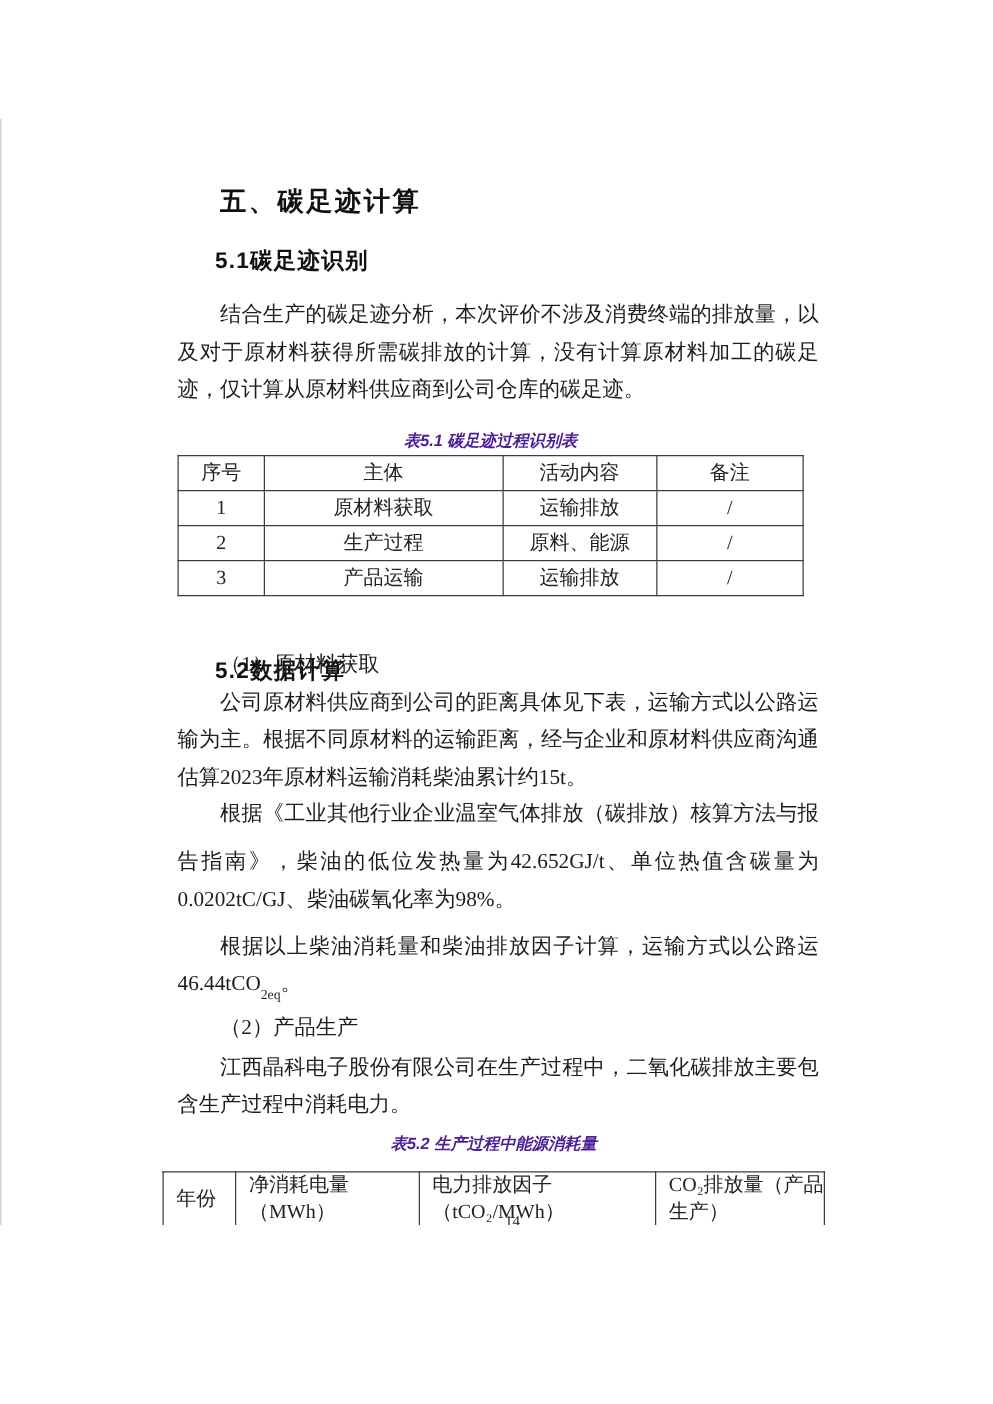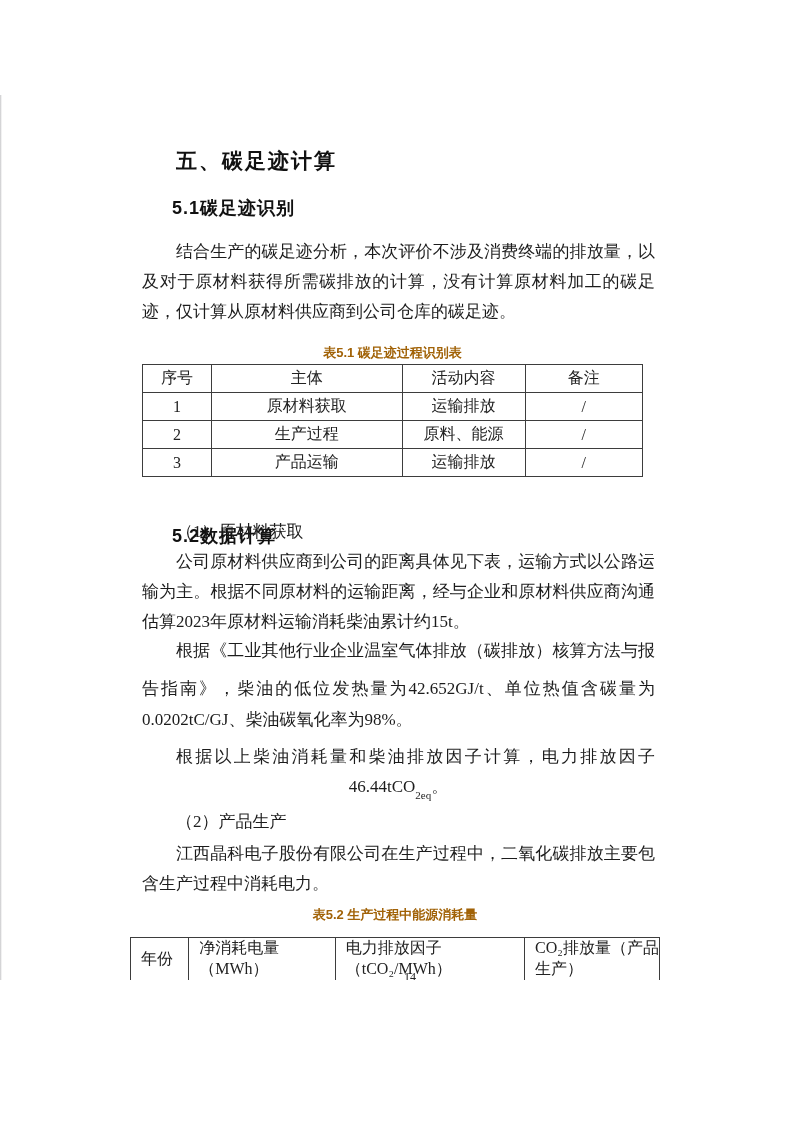--- a/index.html
+++ b/index.html
@@ -30,21 +30,21 @@
     white-space:nowrap;
   }
   .just { white-space:normal; text-align:justify; text-align-last:justify; }
   .indent { padding-left:34px; }
   .subhead { position:absolute; left:176px; font-size:17px; color:#1c1c1c; }
   sub.small { font-size:11px; line-height:0; position:relative; bottom:-3px; }
   
   .tcaption {
     position:absolute; text-align:center;
     font-family:"Liberation Sans","DejaVu Sans",sans-serif;
-    font-size:13px; font-weight:bold; color:#a16207;
+    font-size:13px; font-weight:bold; color:#4c1d95;font-style:italic;
   }
   
   table.doc {
     position:absolute; border-collapse:collapse;
     font-size:16px; color:#222;
     table-layout:fixed;
   }
   table.doc td, table.doc th {
     border:1px solid #3d3d3d;
     font-weight:normal;
@@ -137,22 +137,22 @@
   <div class="subhead" style="top:520px;">（1）原材料获取</div>
 
   <div class="bodyline just indent" style="top:550px;">公司原材料供应商到公司的距离具体见下表，运输方式以公路运</div>
   <div class="bodyline just" style="top:580px;">输为主。根据不同原材料的运输距离，经与企业和原材料供应商沟通</div>
   <div class="bodyline" style="top:610px;">估算2023年原材料运输消耗柴油累计约15t。</div>
 
   <div class="bodyline just indent" style="top:639px;">根据《工业其他行业企业温室气体排放（碳排放）核算方法与报</div>
   <div class="bodyline just" style="top:677px;">告指南》，柴油的低位发热量为42.652GJ/t、单位热值含碳量为</div>
   <div class="bodyline" style="top:708px;">0.0202tC/GJ、柴油碳氧化率为98%。</div>
 
-  <div class="bodyline just indent" style="top:745px;">根据以上柴油消耗量和柴油排放因子计算，电力排放因子</div>
-  <div class="bodyline" style="top:775px;text-align:center;"><span>46.44tCO</span><sub class="small">2eq</sub><span>。</span></div>
+  <div class="bodyline just indent" style="top:745px;">根据以上柴油消耗量和柴油排放因子计算，运输方式以公路运</div>
+  <div class="bodyline" style="top:775px;"><span>46.44tCO</span><sub class="small">2eq</sub><span>。</span></div>
 
   <div class="subhead" style="top:810px;">（2）产品生产</div>
 
   <div class="bodyline just indent" style="top:842px;">江西晶科电子股份有限公司在生产过程中，二氧化碳排放主要包</div>
   <div class="bodyline" style="top:872px;">含生产过程中消耗电力。</div>
 
   <div class="tcaption" style="left:130px; top:906px; width:530px;">表5.2 生产过程中能源消耗量</div>
   <table class="doc t2">
     <colgroup>
       <col style="width:11%">

